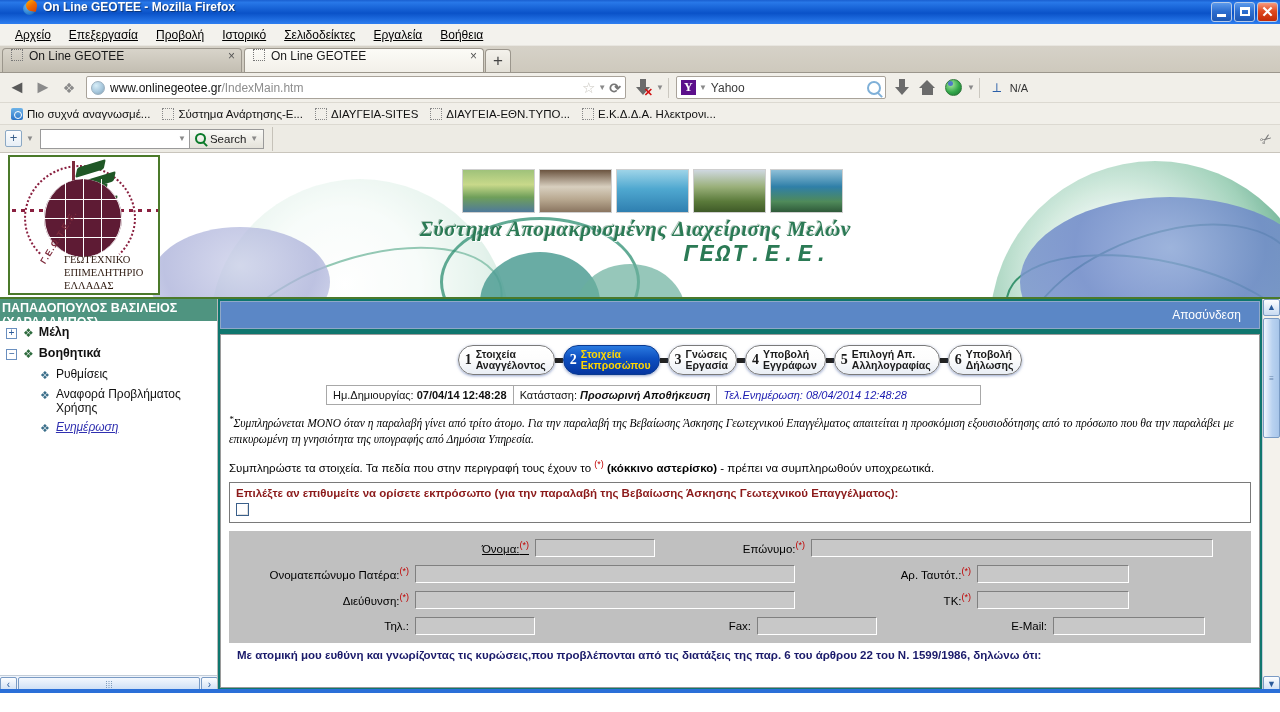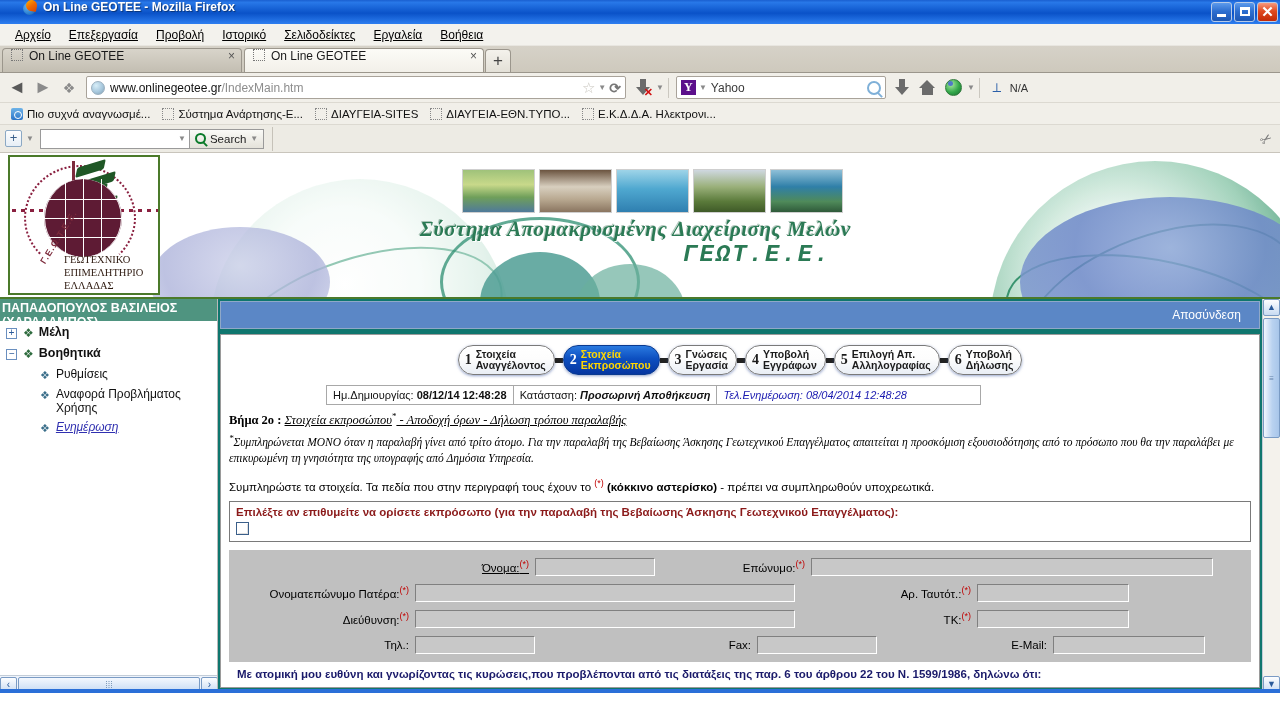--- a/index.html
+++ b/index.html
@@ -768,33 +768,30 @@
             <span class="step-num">6</span>
             <span class="step-lbl">
               <div>Υποβολή</div>
                 <div>Δήλωσης</div>
             </span>
           </div>
         </div>
 
         <div class="inforow">
           <span class="infocell">
-            <span>Ημ.Δημιουργίας:</span>&nbsp;<b>08/12/14 12:48:28</b>
+            <span>Ημ.Δημιουργίας:</span>&nbsp;<b>07/04/14 12:48:28</b>
           </span>
           <span class="infocell">
             <span>Κατάσταση:</span>&nbsp;<span class="ital">Προσωρινή Αποθήκευση</span>
           </span>
           <span class="infocell last">Τελ.Ενημέρωση: 08/04/2014 12:48:28</span>
         </div>
 
         <div class="cbody">
 
-          <div class="step-head">
-            <span class="b">Βήμα 2ο : </span><span class="ul">Στοιχεία εκπροσώπου</span><span class="sup">*</span><span class="ul"> - Αποδοχή όρων - Δήλωση τρόπου παραλαβής</span>
-          </div>
 
           <div class="note">
             <span class="sup">*</span><span>Συμπληρώνεται ΜΟΝΟ όταν η παραλαβή γίνει από τρίτο άτομο. Για την παραλαβή της Βεβαίωσης Άσκησης Γεωτεχνικού Επαγγέλματος απαιτείται η προσκόμιση εξουσιοδότησης από το πρόσωπο που θα την παραλάβει με επικυρωμένη τη γνησιότητα της υπογραφής από Δημόσια Υπηρεσία.</span>
           </div>
 
           <div class="instr">
             <span>Συμπληρώστε  τα στοιχεία. Τα πεδία που στην περιγραφή τους έχουν το </span><span class="sup red">(*)</span> <b>(κόκκινο αστερίσκο)</b><span> - πρέπει να συμπληρωθούν υποχρεωτικά.</span>
           </div>
 
           <div class="repbox">

